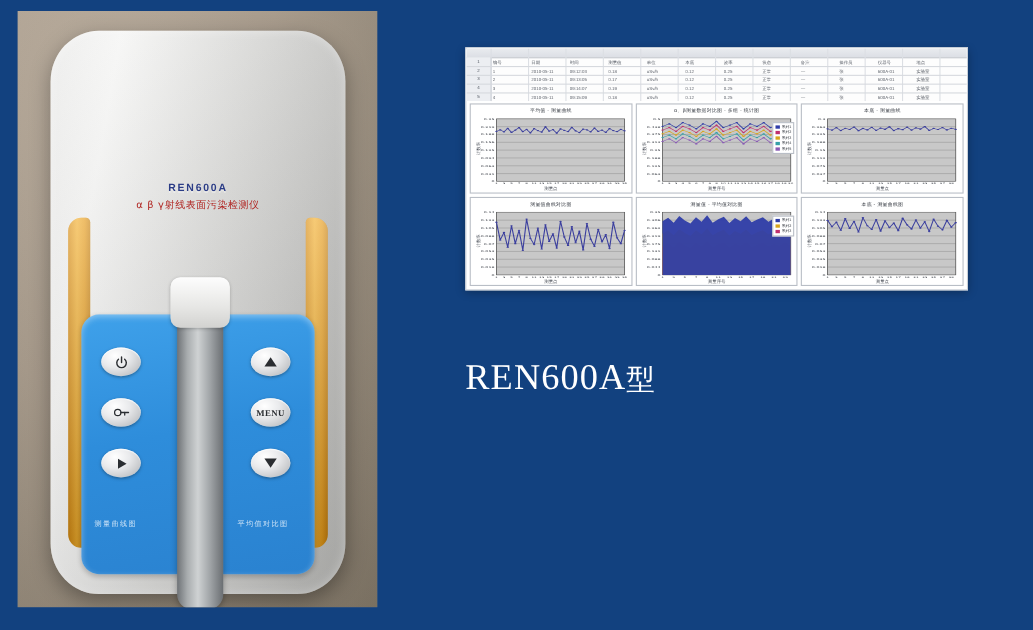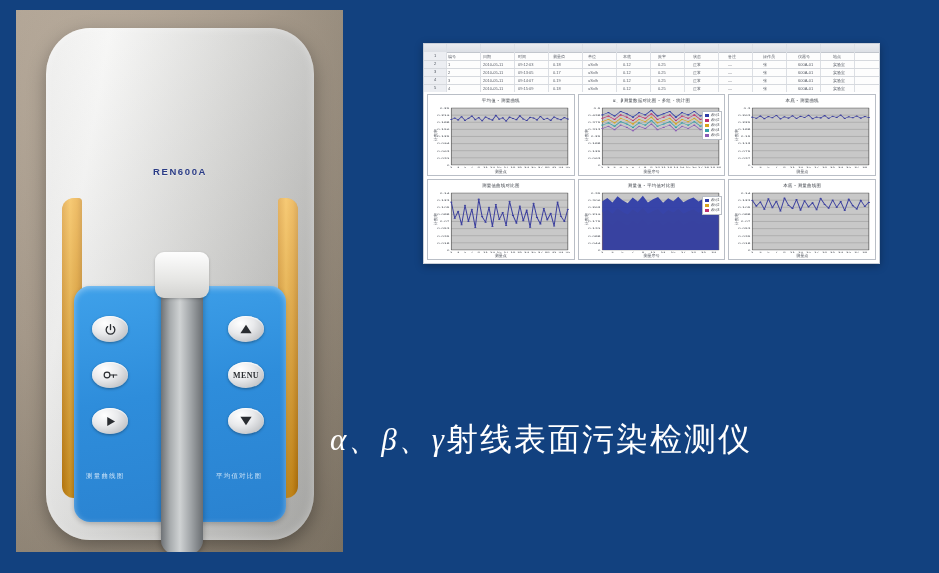--- a/index.html
+++ b/index.html
@@ -222,20 +222,21 @@
 
   <div class="photo">
     <div class="device">
 
       <div class="grip left"></div>
       <div class="grip right"></div>
 
 
       <div class="model-block">
         <div class="model">REN600A</div>
+        <div class="subcn">α β γ射线表面污染检测仪</div>
       </div>
 
       <div class="face-bottom"></div>
 
       <div class="btn lc r1">
         <span>
           <svg width="13" height="13" viewBox="0 0 24 24" fill="none" stroke="#2a2d31" stroke-width="2.4" stroke-linecap="round">
             <path d="M12 3v9"></path>
               <path d="M6.8 6.6a8 8 0 1 0 10.4 0"></path>
           </svg>
@@ -932,17 +933,17 @@
               <circle cx="87.72413793103448" cy="26.121428571428574" r="0.8" fill="#3b3f9e"></circle>
               <circle cx="90.48275862068965" cy="13.671428571428578" r="0.8" fill="#3b3f9e"></circle>
               <circle cx="93.24137931034483" cy="22.564285714285717" r="0.8" fill="#3b3f9e"></circle>
               <circle cx="96" cy="16.635714285714286" r="0.8" fill="#3b3f9e"></circle>
             </svg>
           </div>
         </div>
       </div>
   </div>
 
-  <div class="caption2">
-    <span class="gk">α、</span><span class="gk">β、</span><span class="gk">γ</span><span>射线表面污染检测仪</span>
+  <div class="caption1">
+    <span>REN600A</span><span class="cn">型</span>
   </div>
 
 </div>
 
 </body></html>

